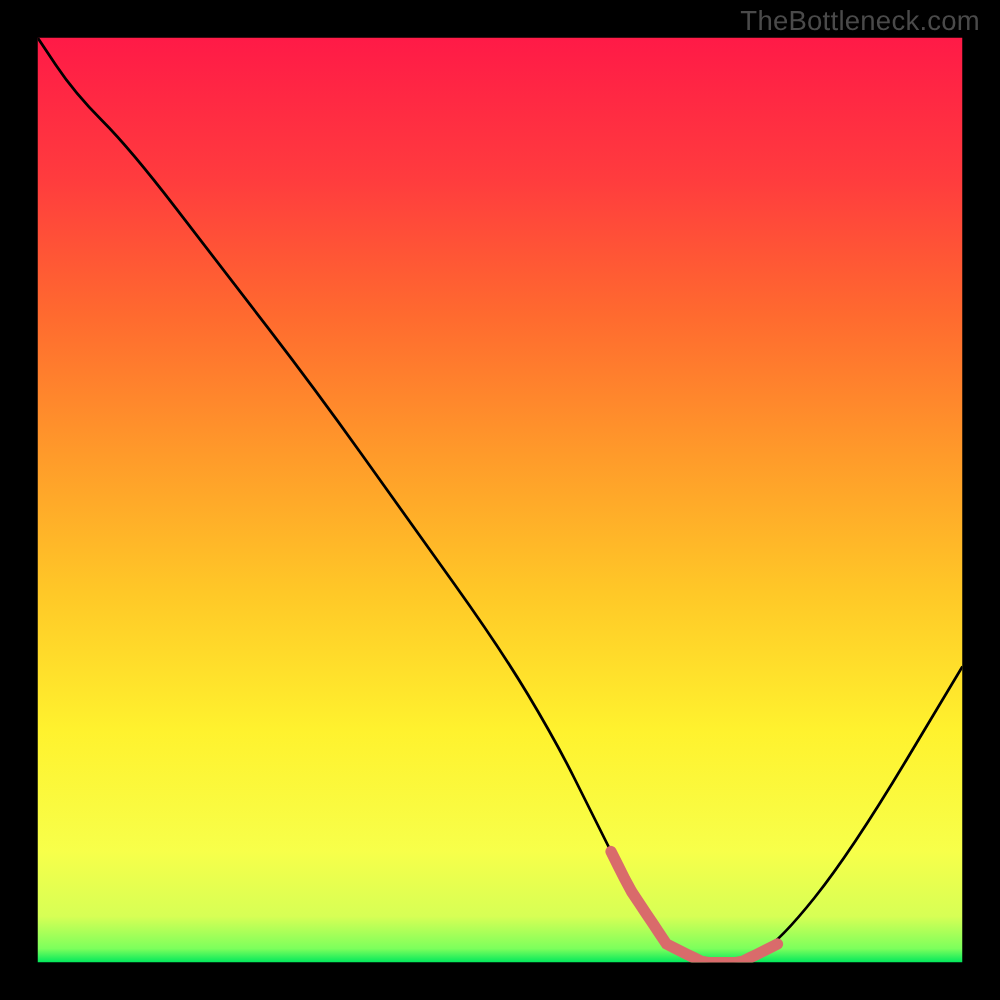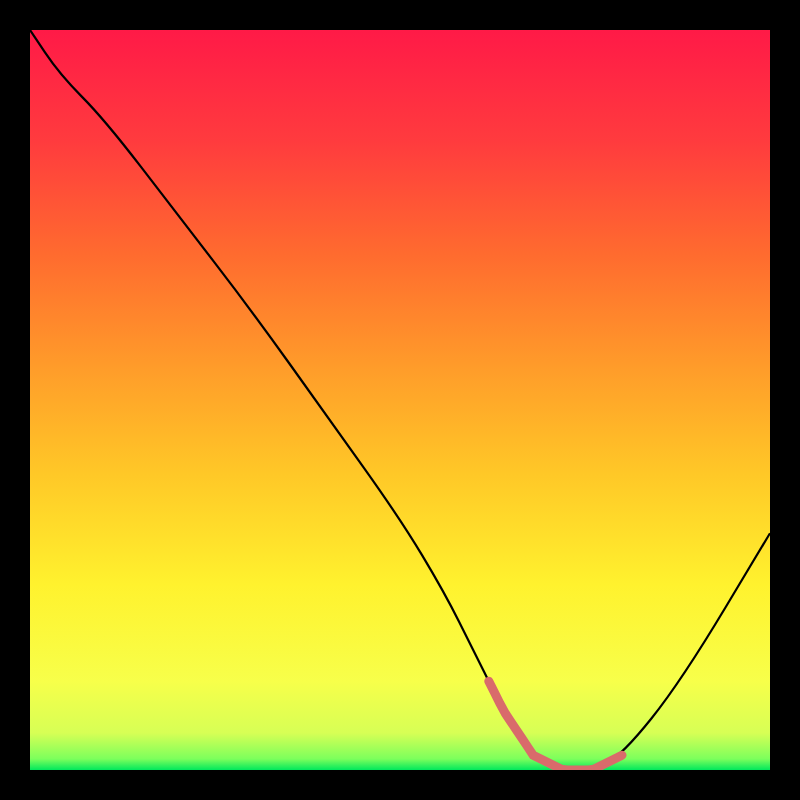--- a/index.html
+++ b/index.html
@@ -7,20 +7,21 @@
   .watermark { position: absolute; top: 4px; right: 16px; color: #4a4a4a; font-size: 22px; font-weight: 500; z-index: 10; letter-spacing: 0.2px; }
   .frame { position: absolute; top: 0; left: 0; width: 800px; height: 800px; background: #000; }
   .plot-area { position: absolute; top: 30px; left: 30px; width: 740px; height: 740px; }
   .gradient-bg { position: absolute; top: 0; left: 0; width: 100%; height: 100%; }
   .curve-svg { position: absolute; top: 0; left: 0; width: 100%; height: 100%; }
 </style>
 </head>
 <body>
 
 <div class="frame">
+  <div class="watermark">TheBottleneck.com</div>
   <div class="plot-area">
     <svg class="gradient-bg" viewBox="0 0 740 740" preserveAspectRatio="none">
       <defs>
         <linearGradient id="bg-grad" x1="0" y1="0" x2="0" y2="1">
             <stop offset="0%" stop-color="#ff1a47"></stop>
             <stop offset="15%" stop-color="#ff3b3e"></stop>
             <stop offset="30%" stop-color="#ff6a2f"></stop>
             <stop offset="45%" stop-color="#ff9a2a"></stop>
             <stop offset="60%" stop-color="#ffc827"></stop>
             <stop offset="75%" stop-color="#fff22e"></stop>

